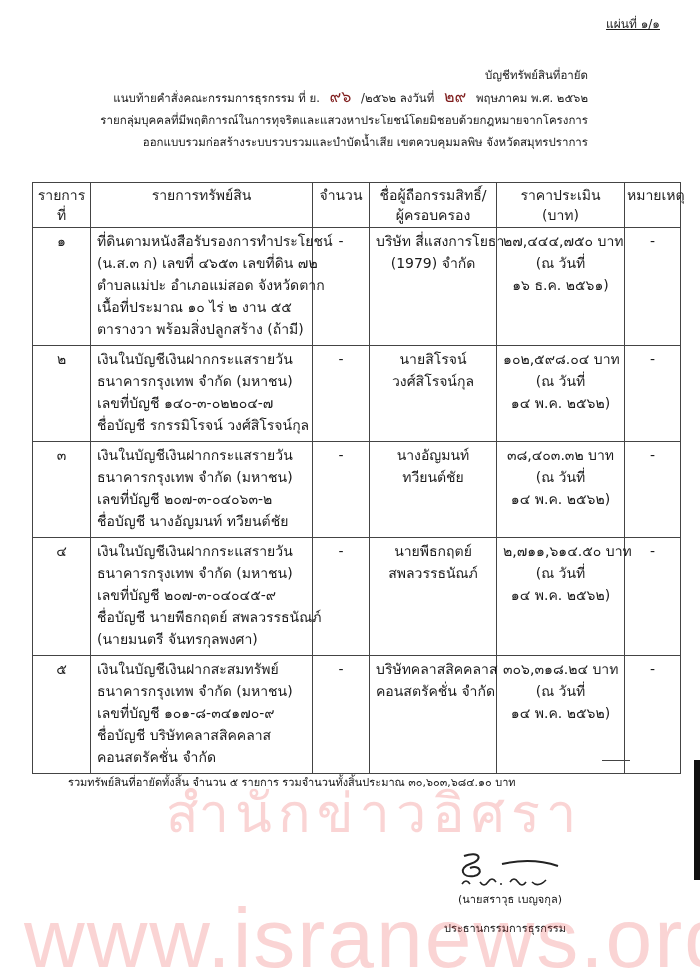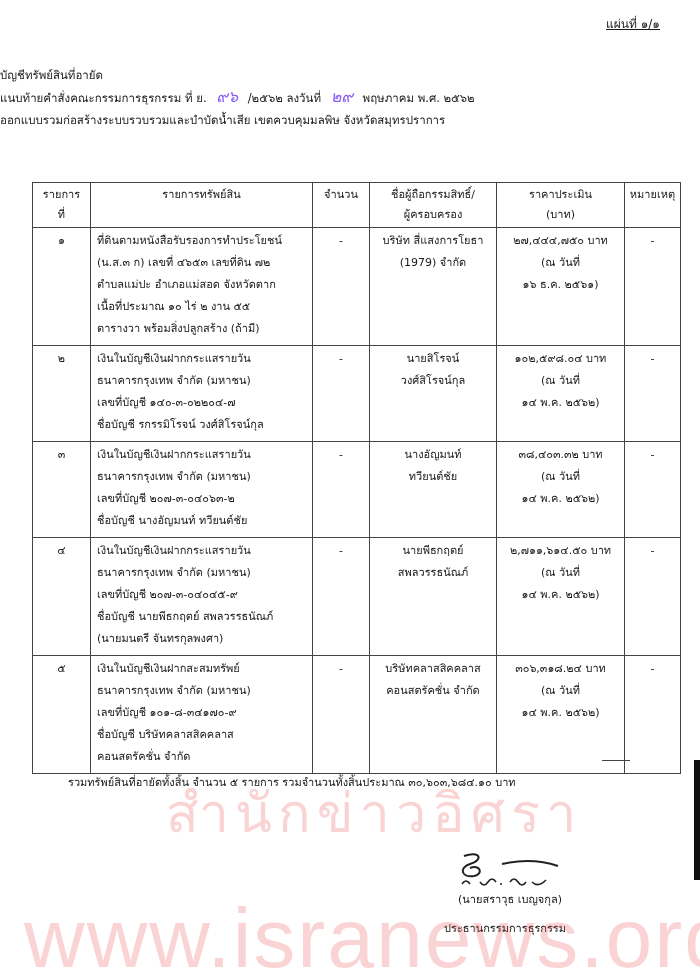--- a/index.html
+++ b/index.html
@@ -2,27 +2,27 @@
 <html><head>
 <meta charset="utf-8">
 <style>
   html, body { margin:0; padding:0; background:#ffffff; }
   body {
     width:700px; height:970px; position:relative; overflow:hidden;
     font-family: "DejaVu Sans", "Liberation Sans", sans-serif;
     color:#1a1a1a;
   }
   .page-no { position:absolute; top:14px; right:40px; font-size:12px;text-decoration:underline; }
-  .header-block { position:absolute; top:64px; left:0; width:588px; text-align:left; font-size:11.5px; line-height:22px; }
+  .header-block { position:absolute; top:64px; left:0; width:588px; text-align:right; font-size:11.5px; line-height:22px; }
   .header-block div { white-space:nowrap; }
-  .hw { font-family: "DejaVu Serif", serif; font-style:italic; font-size:16px; color:#8b5cf6; padding:0 6px; }
+  .hw { font-family: "DejaVu Serif", serif; font-size:16px; color:#7f1d1d; padding:0 6px; }
 
   table.assets {
     position:absolute; top:182px; left:32px; width:648px;
-    border-collapse:collapse; font-size:11px; table-layout:fixed;
+    border-collapse:collapse; font-size:14px; table-layout:fixed;
   }
   table.assets th, table.assets td { border:1px solid #444; vertical-align:top; }
   table.assets th { font-weight:normal; text-align:center; line-height:20px; padding:2px 2px; }
   table.assets td { line-height:22px; padding:2px 6px 4px 6px; }
   td.c { text-align:center; }
   td.num { text-align:center; }
   .line { display:block; white-space:nowrap; }
 
   .summary { position:absolute; top:770px; left:68px; font-size:11px; line-height:26px; }
   .summary div { white-space:nowrap; }
@@ -47,20 +47,21 @@
 
 <div class="header-block">
   <div>บัญชีทรัพย์สินที่อายัด</div>
   <div>
     <span>แนบท้ายคำสั่งคณะกรรมการธุรกรรม ที่ ย.</span>
     <span class="hw">๙๖</span>
     <span>/๒๕๖๒ ลงวันที่</span>
     <span class="hw">๒๙</span>
     <span>พฤษภาคม พ.ศ. ๒๕๖๒</span>
   </div>
+  <div>รายกลุ่มบุคคลที่มีพฤติการณ์ในการทุจริตและแสวงหาประโยชน์โดยมิชอบด้วยกฎหมายจากโครงการ</div>
   <div>ออกแบบรวมก่อสร้างระบบรวบรวมและบำบัดน้ำเสีย เขตควบคุมมลพิษ จังหวัดสมุทรปราการ</div>
 </div>
 
 <table class="assets">
   <colgroup>
     <col style="width:58px">
       <col style="width:222px">
       <col style="width:57px">
       <col style="width:127px">
       <col style="width:128px">

